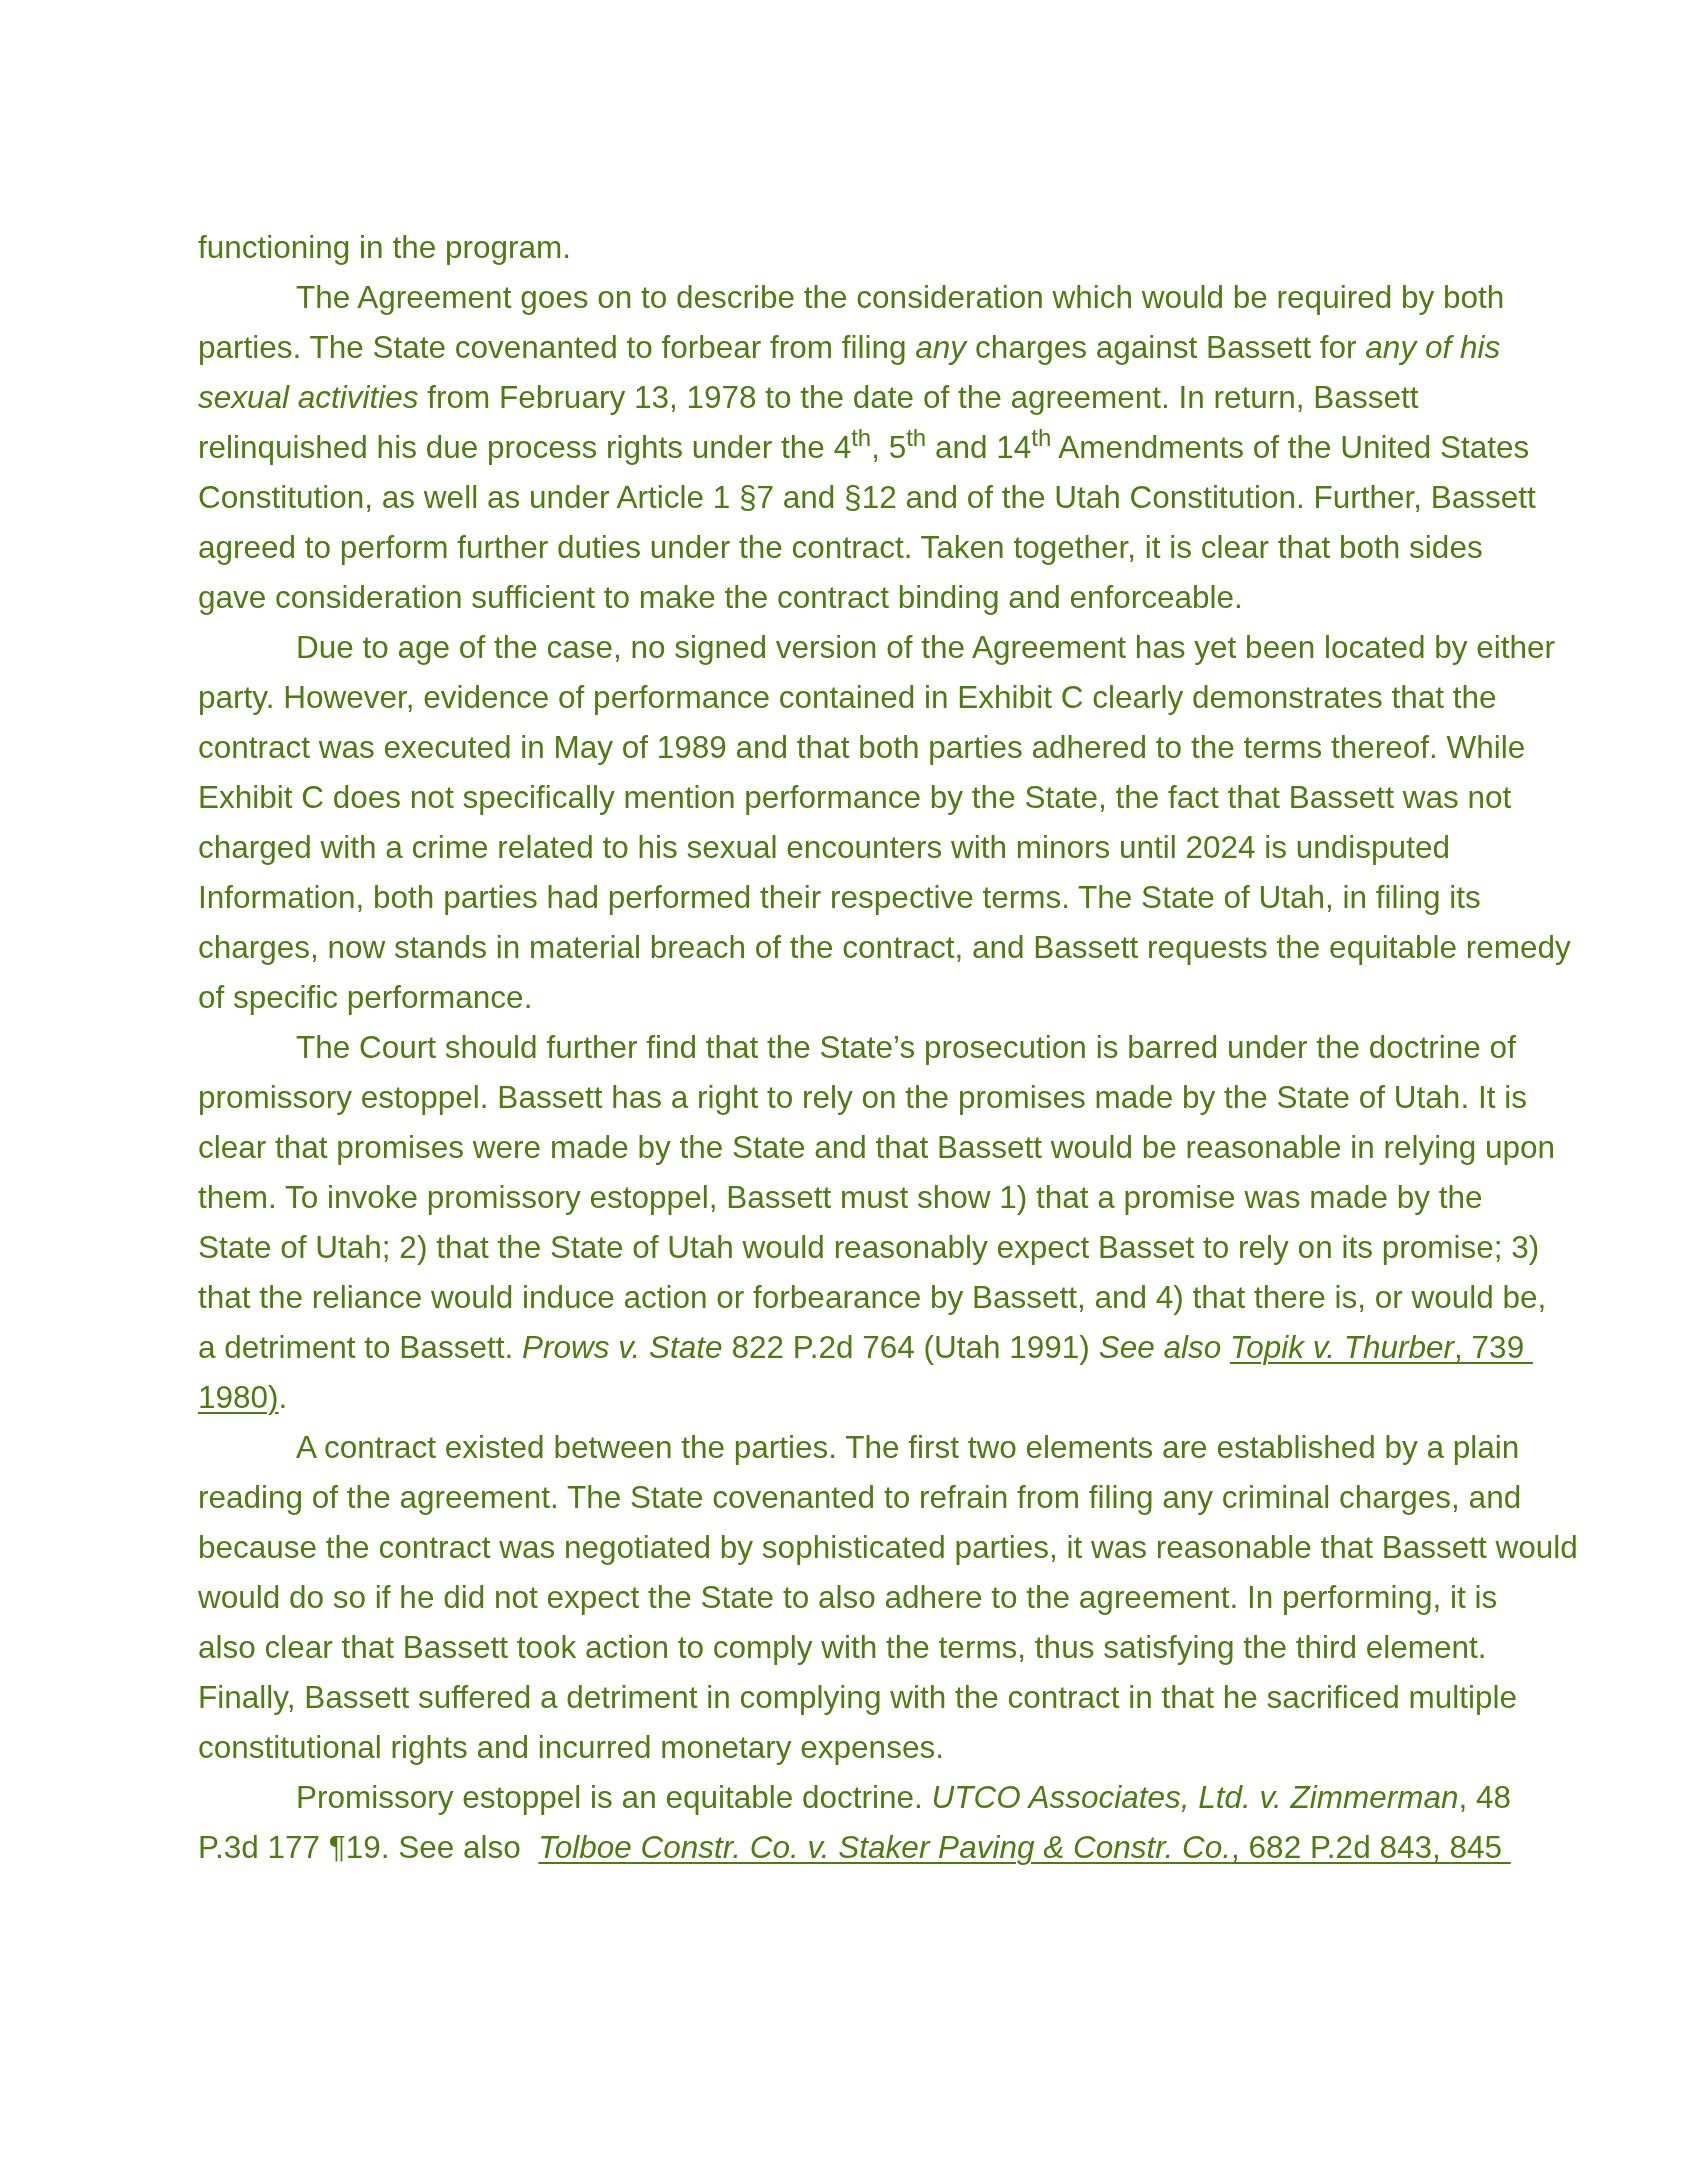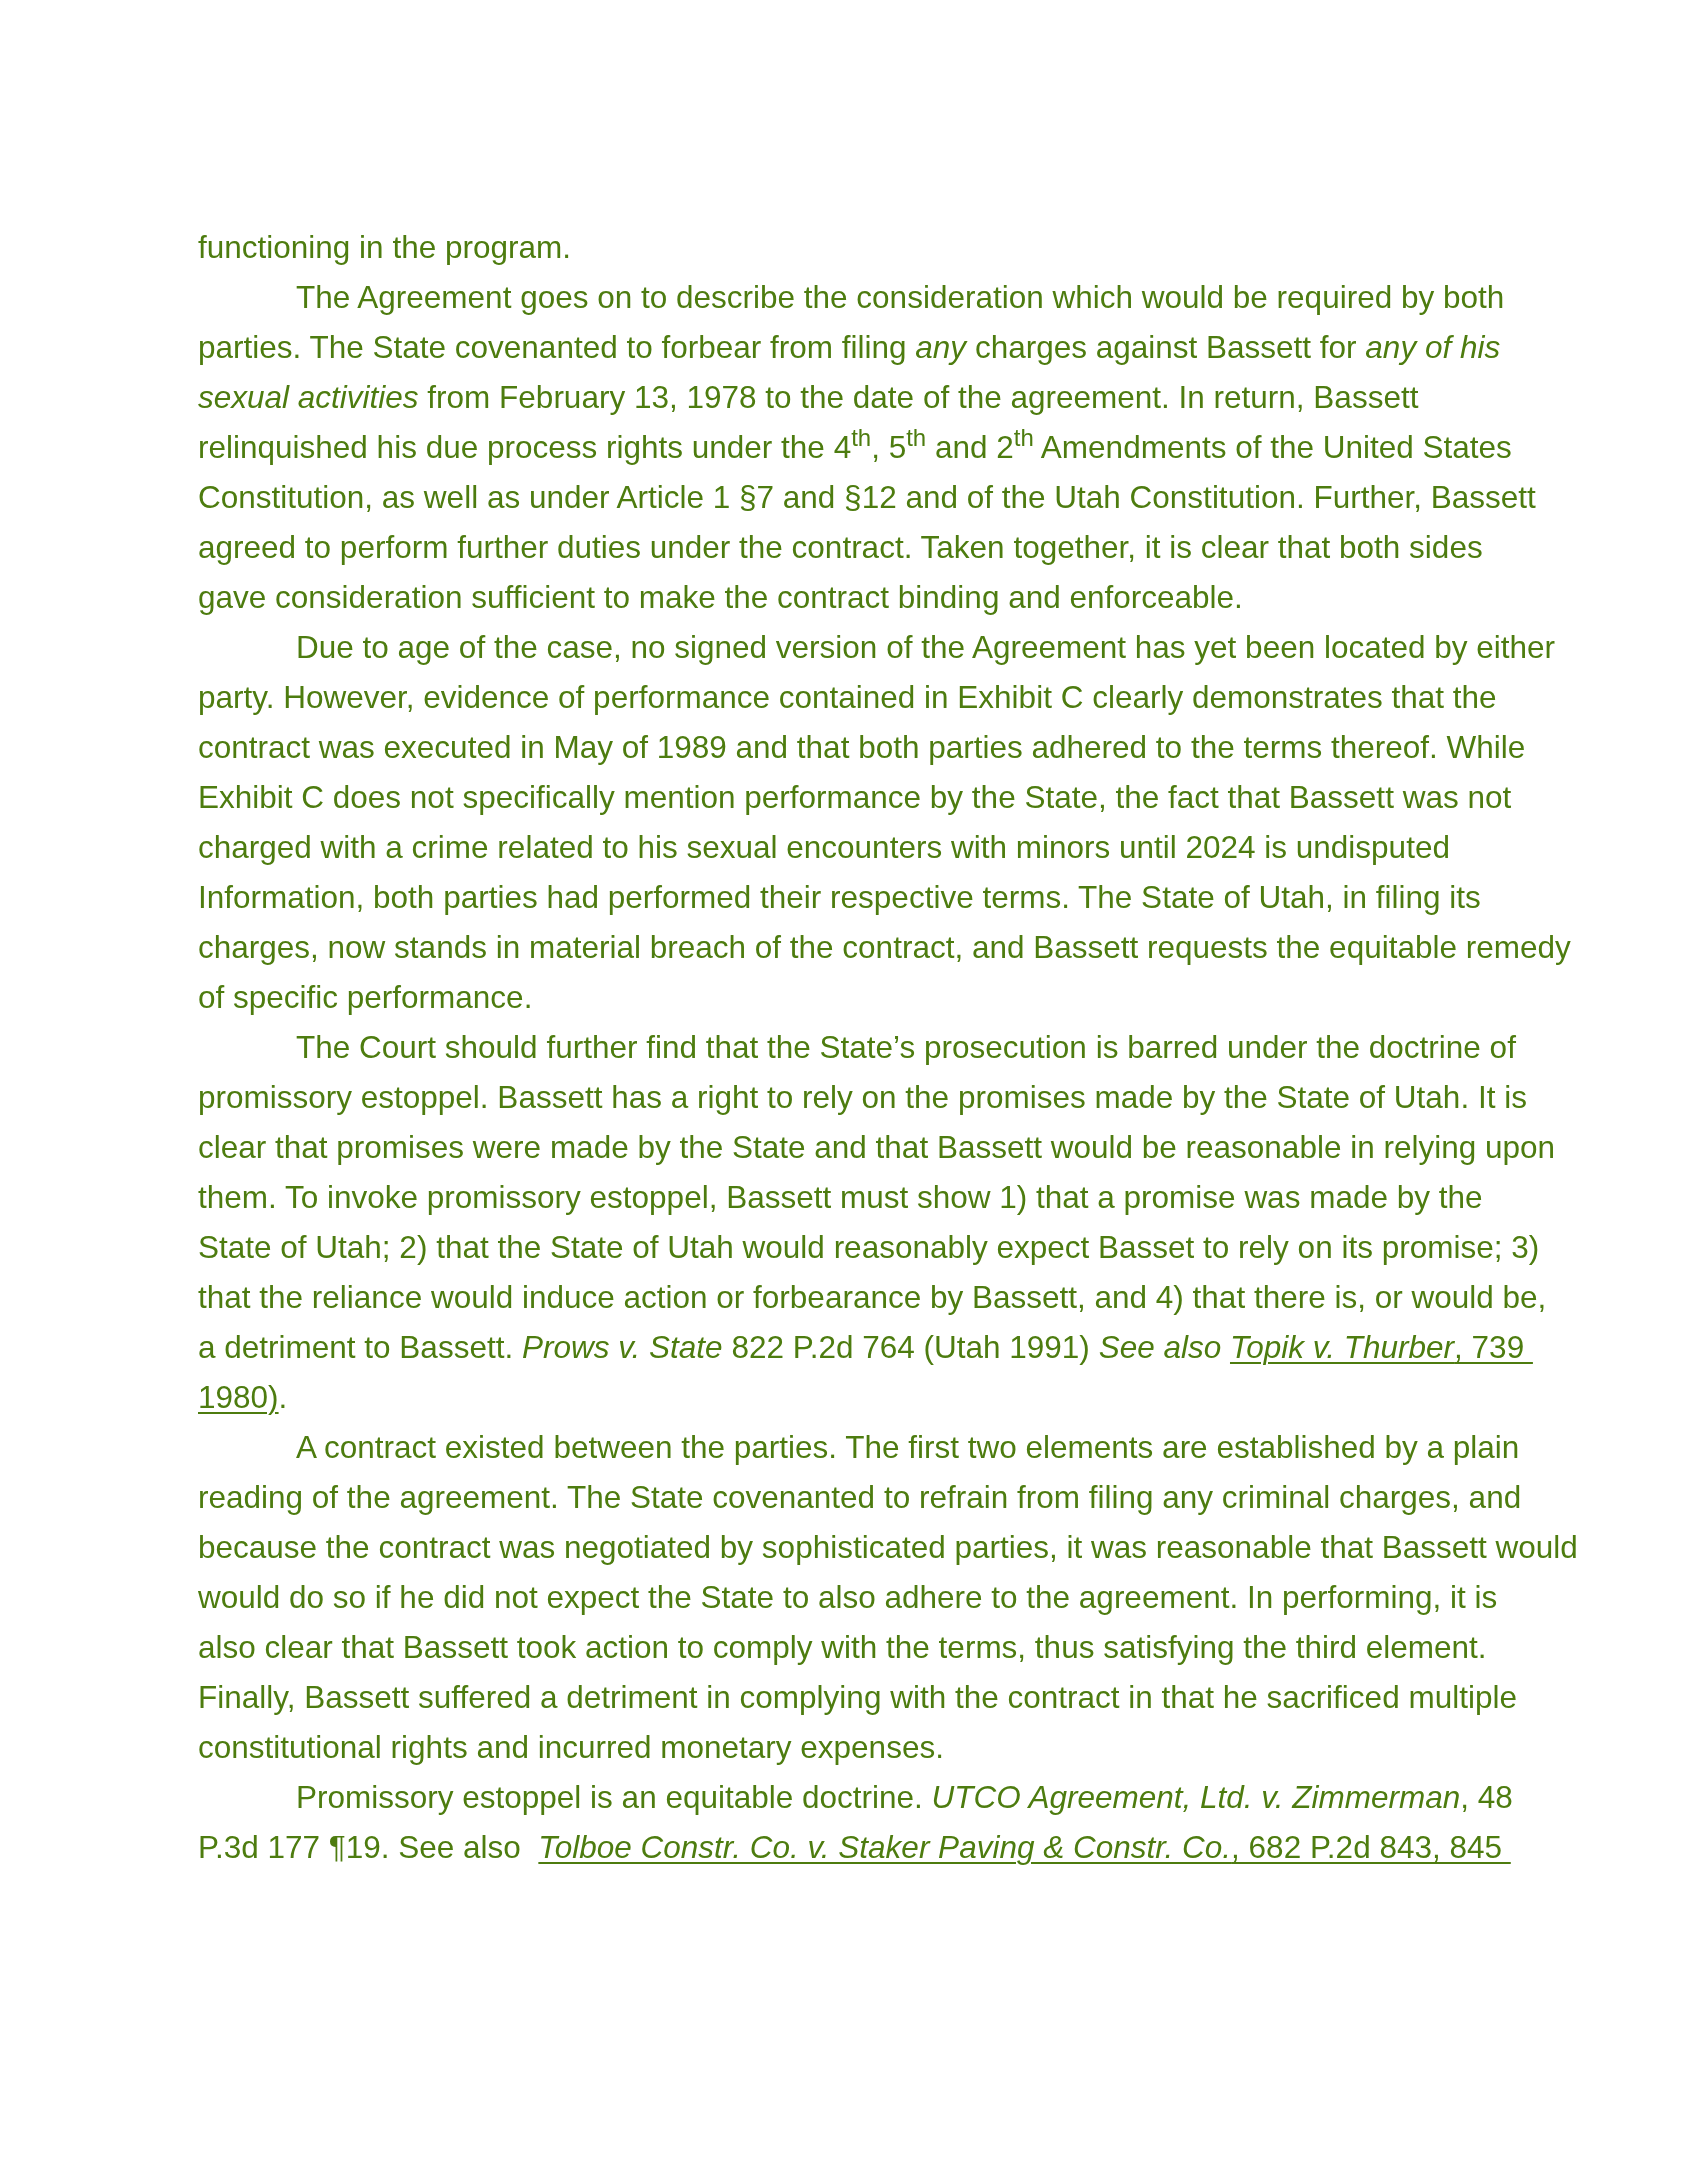--- a/index.html
+++ b/index.html
@@ -22,21 +22,21 @@
 </style>
 </head>
 <body>
 
 <div class="page">
   <div class="text-block" id="text-block">
       <div class="line"><span class="run">functioning in the program.</span></div>
       <div class="line indent"><span class="run">The Agreement goes on to describe the consideration which would be required by both</span></div>
       <div class="line"><span class="run">parties. The State covenanted to forbear from filing </span><span class="run i">any</span><span class="run"> charges against Bassett for </span><span class="run i">any of his</span></div>
       <div class="line"><span class="run i">sexual activities</span><span class="run"> from February 13, 1978 to the date of the agreement. In return, Bassett</span></div>
-      <div class="line"><span class="run">relinquished his due process rights under the 4</span><span class="run"><sup>th</sup></span><span class="run">, 5</span><span class="run"><sup>th</sup></span><span class="run"> and 2</span><span class="run"><sup>th</sup></span><span class="run"> Amendments of the United States</span></div>
+      <div class="line"><span class="run">relinquished his due process rights under the 4</span><span class="run"><sup>th</sup></span><span class="run">, 5</span><span class="run"><sup>th</sup></span><span class="run"> and 14</span><span class="run"><sup>th</sup></span><span class="run"> Amendments of the United States</span></div>
       <div class="line"><span class="run">Constitution, as well as under Article 1 §7 and §12 and of the Utah Constitution. Further, Bassett</span></div>
       <div class="line"><span class="run">agreed to perform further duties under the contract. Taken together, it is clear that both sides</span></div>
       <div class="line"><span class="run">gave consideration sufficient to make the contract binding and enforceable.</span></div>
       <div class="line indent"><span class="run">Due to age of the case, no signed version of the Agreement has yet been located by either</span></div>
       <div class="line"><span class="run">party. However, evidence of performance contained in Exhibit C clearly demonstrates that the</span></div>
       <div class="line"><span class="run">contract was executed in May of 1989 and that both parties adhered to the terms thereof. While</span></div>
       <div class="line"><span class="run">Exhibit C does not specifically mention performance by the State, the fact that Bassett was not</span></div>
       <div class="line"><span class="run">charged with a crime related to his sexual encounters with minors until 2024 is undisputed</span></div>
       <div class="line"><span class="run">Information, both parties had performed their respective terms. The State of Utah, in filing its</span></div>
       <div class="line"><span class="run">charges, now stands in material breach of the contract, and Bassett requests the equitable remedy</span></div>
@@ -49,17 +49,17 @@
       <div class="line"><span class="run">that the reliance would induce action or forbearance by Bassett, and 4) that there is, or would be,</span></div>
       <div class="line"><span class="run">a detriment to Bassett. </span><span class="run i">Prows v. State</span><span class="run"> 822 P.2d 764 (Utah 1991) </span><span class="run i">See also</span><span class="run"> </span><span class="run i u">Topik v. Thurber</span><span class="run u">, 739 </span></div>
       <div class="line"><span class="run u">1980)</span><span class="run">.</span></div>
       <div class="line indent"><span class="run">A contract existed between the parties. The first two elements are established by a plain</span></div>
       <div class="line"><span class="run">reading of the agreement. The State covenanted to refrain from filing any criminal charges, and</span></div>
       <div class="line"><span class="run">because the contract was negotiated by sophisticated parties, it was reasonable that Bassett would</span></div>
       <div class="line"><span class="run">would do so if he did not expect the State to also adhere to the agreement. In performing, it is</span></div>
       <div class="line"><span class="run">also clear that Bassett took action to comply with the terms, thus satisfying the third element.</span></div>
       <div class="line"><span class="run">Finally, Bassett suffered a detriment in complying with the contract in that he sacrificed multiple</span></div>
       <div class="line"><span class="run">constitutional rights and incurred monetary expenses.</span></div>
-      <div class="line indent"><span class="run">Promissory estoppel is an equitable doctrine. </span><span class="run i">UTCO Agreement, Ltd. v. Zimmerman</span><span class="run">, 48</span></div>
+      <div class="line indent"><span class="run">Promissory estoppel is an equitable doctrine. </span><span class="run i">UTCO Associates, Ltd. v. Zimmerman</span><span class="run">, 48</span></div>
       <div class="line"><span class="run">P.3d 177 ¶19. See also  </span><span class="run i u">Tolboe Constr. Co. v. Staker Paving &amp; Constr. Co.</span><span class="run u">, 682 P.2d 843, 845 </span></div>
     </div>
 </div>
 
 
 </body></html>

